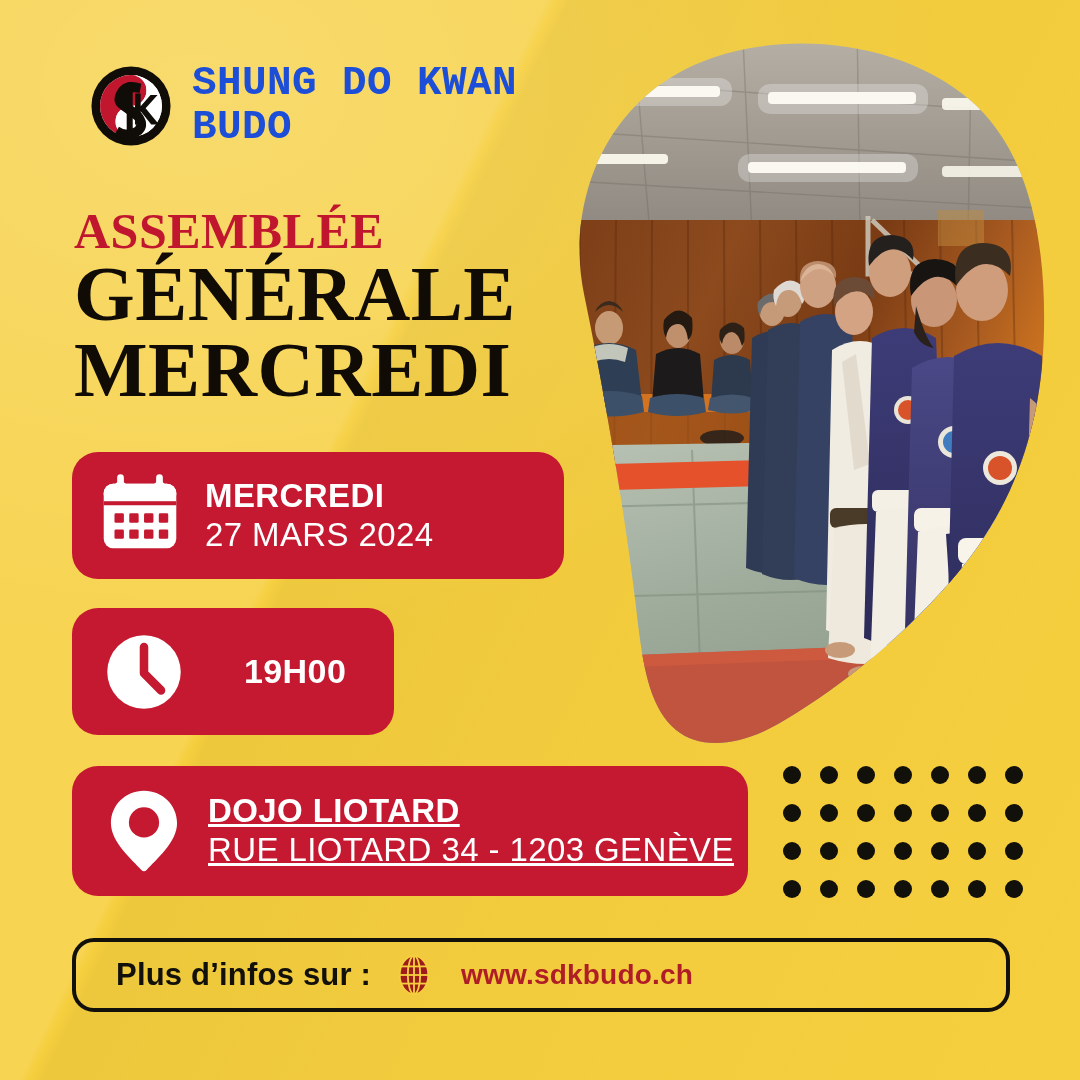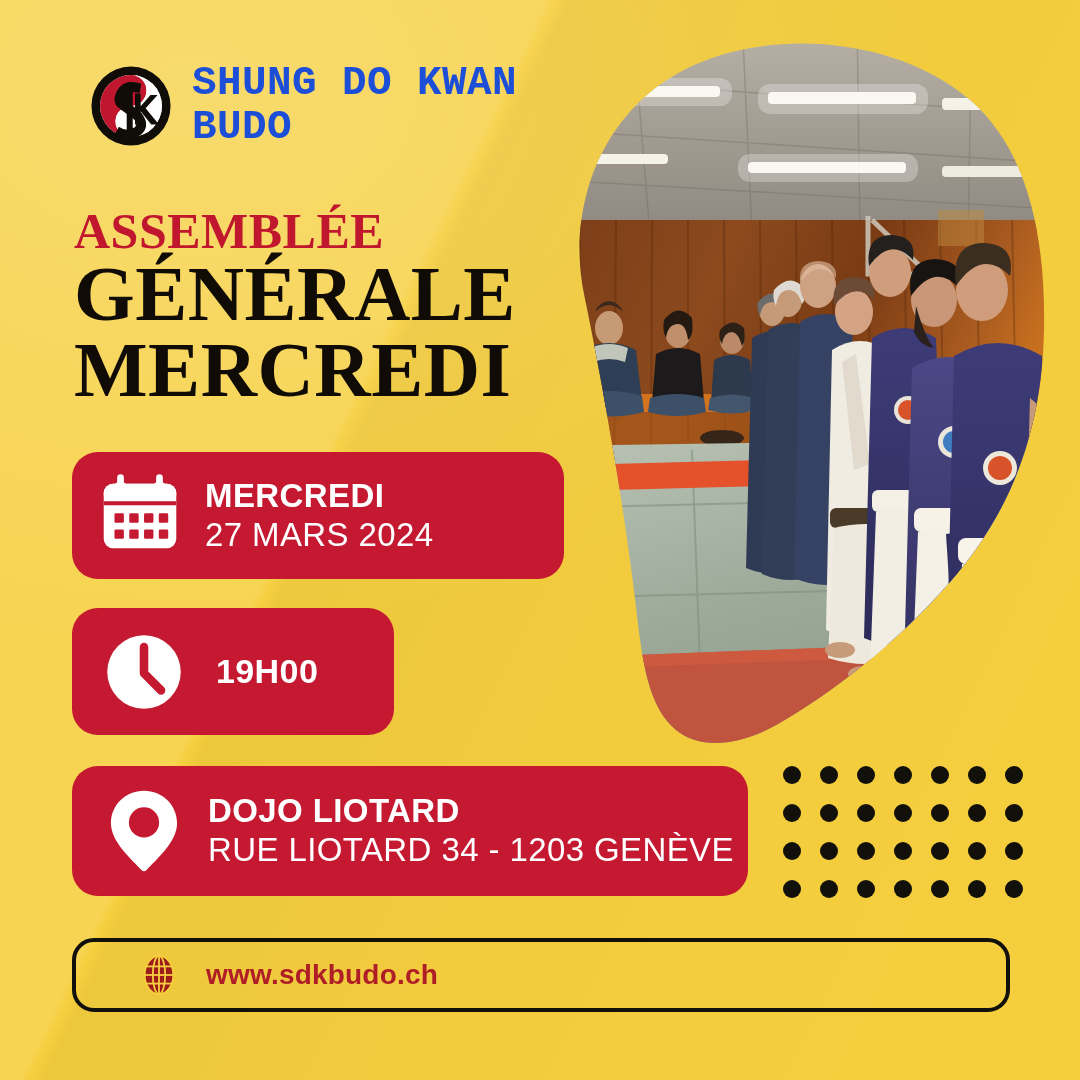--- a/index.html
+++ b/index.html
@@ -89,21 +89,21 @@
   
   .badge {
     position: absolute;
     background: #C41930;
     border-radius: 26px;
     display: flex;
     align-items: center;
     box-sizing: border-box;
   }
   .badge-date  { left: 72px; top: 452px; width: 492px; height: 127px; padding-left: 25px; }
-  .badge-time  { left: 72px; top: 608px; width: 322px; height: 127px; padding-left: 30px; }
+  .badge-time  { left: 72px; top: 608px; width: 322px; height: 127px; padding-left: 30px; gap: 28px; }
   .badge-place { left: 72px; top: 766px; width: 676px; height: 130px; padding-left: 26px; }
 
   .badge-icon {
     flex: 0 0 auto;
     display: flex;
     align-items: center;
     justify-content: center;
   }
   .badge-text {
     margin-left: 22px;
@@ -118,21 +118,21 @@
   }
   .badge-text .line-light {
     display: block;
     font-size: 33px;
     font-weight: normal;
     letter-spacing: 0.4px;
     line-height: 1.18;
   }
   .badge-time .badge-text .line-strong { font-size: 34px; }
   .badge-time .badge-text { margin-left: 30px; }
-  .badge-place .badge-text { margin-left: 18px; }
+  .badge-place .badge-text { margin-left: 18px; text-decoration: underline; }
 
   
   .dot-grid {
     position: absolute;
     left: 783px;
     top: 766px;
     display: grid;
     grid-template-columns: repeat(7, 37px);
     grid-template-rows: repeat(4, 38px);
   }
@@ -504,20 +504,21 @@
     <span class="dot"></span>
     <span class="dot"></span>
     <span class="dot"></span>
     <span class="dot"></span>
     <span class="dot"></span>
     <span class="dot"></span>
     <span class="dot"></span>
   </div>
 
   <div class="footer-pill">
+    <span class="footer-label">Plus d’infos sur :</span>
     <span class="globe-icon">
       <svg width="42" height="42" viewBox="0 0 44 44" xmlns="http://www.w3.org/2000/svg">
         <ellipse cx="22" cy="22" rx="15" ry="20" fill="#9E1B1B"></ellipse>
         <g stroke="#F6CF3E" stroke-width="1.9" fill="none">
           <ellipse cx="22" cy="22" rx="15" ry="20"></ellipse>
           <ellipse cx="22" cy="22" rx="6.5" ry="20"></ellipse>
           <line x1="22" y1="2" x2="22" y2="42"></line>
           <path d="M 8.4 13 H 35.6"></path>
           <path d="M 7 22 H 37"></path>
           <path d="M 8.4 31 H 35.6"></path>

